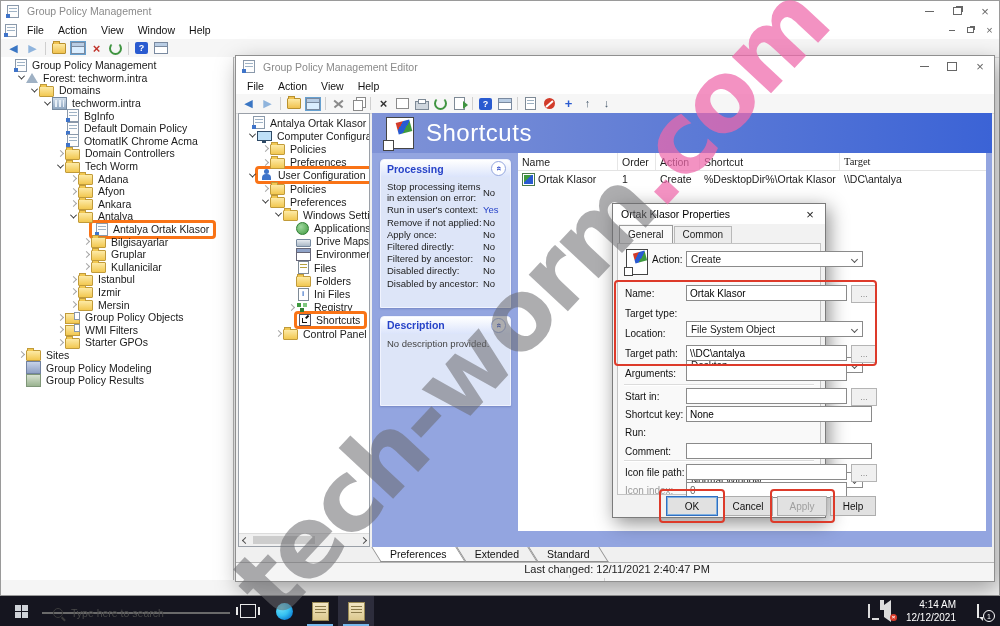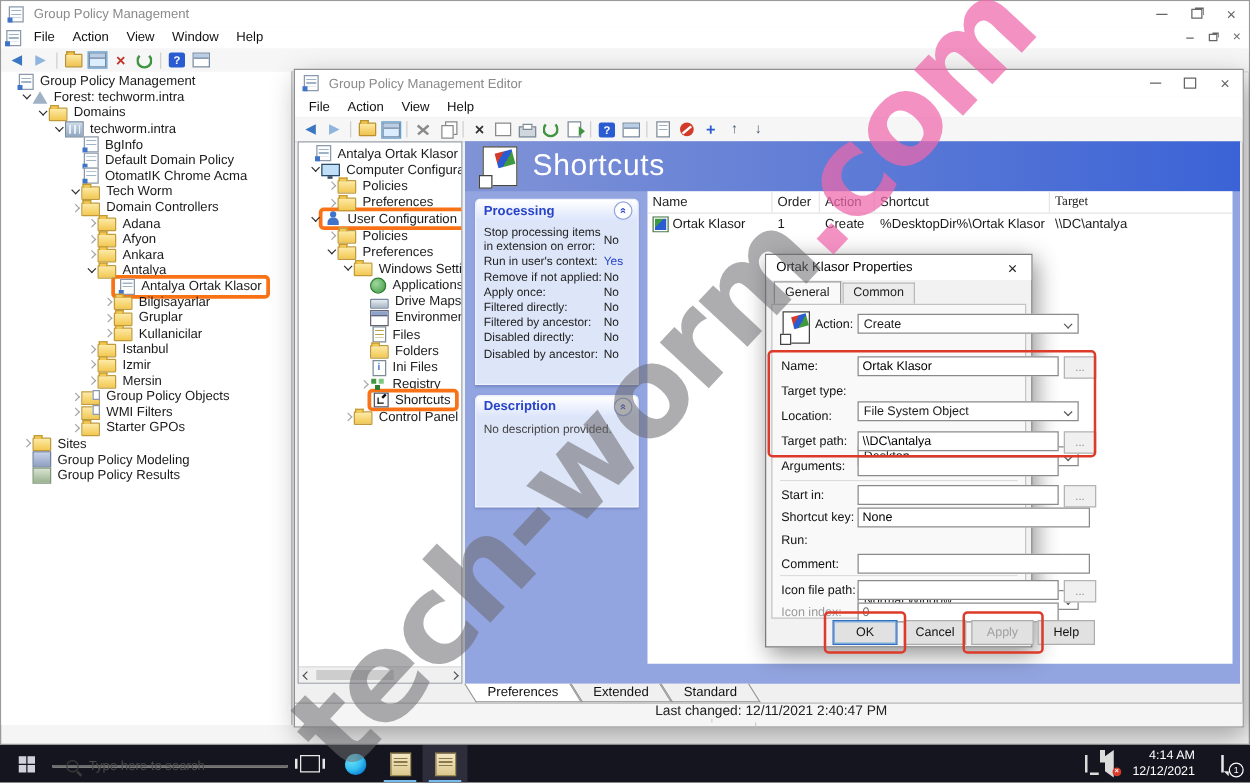--- a/index.html
+++ b/index.html
@@ -297,28 +297,28 @@
           <span class="chev"></span>
           <span class="tic tic-gpo"></span>
           <span class="tlab">Default Domain Policy</span>
         </div>
       <div class="trow" style="padding-left:54px;">
           <span class="chev"></span>
           <span class="tic tic-gpo"></span>
           <span class="tlab">OtomatIK Chrome Acma</span>
         </div>
       <div class="trow" style="padding-left:54px;">
+          <span class="chev closed"></span>
+          <span class="tic tic-folder"></span>
+          <span class="tlab">Domain Controllers</span>
+        </div>
+      <div class="trow" style="padding-left:54px;">
           <span class="chev open"></span>
           <span class="tic tic-folder"></span>
           <span class="tlab">Tech Worm</span>
-        </div>
-      <div class="trow" style="padding-left:54px;">
-          <span class="chev closed"></span>
-          <span class="tic tic-folder"></span>
-          <span class="tlab">Domain Controllers</span>
         </div>
       <div class="trow" style="padding-left:67px;">
           <span class="chev closed"></span>
           <span class="tic tic-folder"></span>
           <span class="tlab">Adana</span>
         </div>
       <div class="trow" style="padding-left:67px;">
           <span class="chev closed"></span>
           <span class="tic tic-folder"></span>
           <span class="tlab">Afyon</span>

